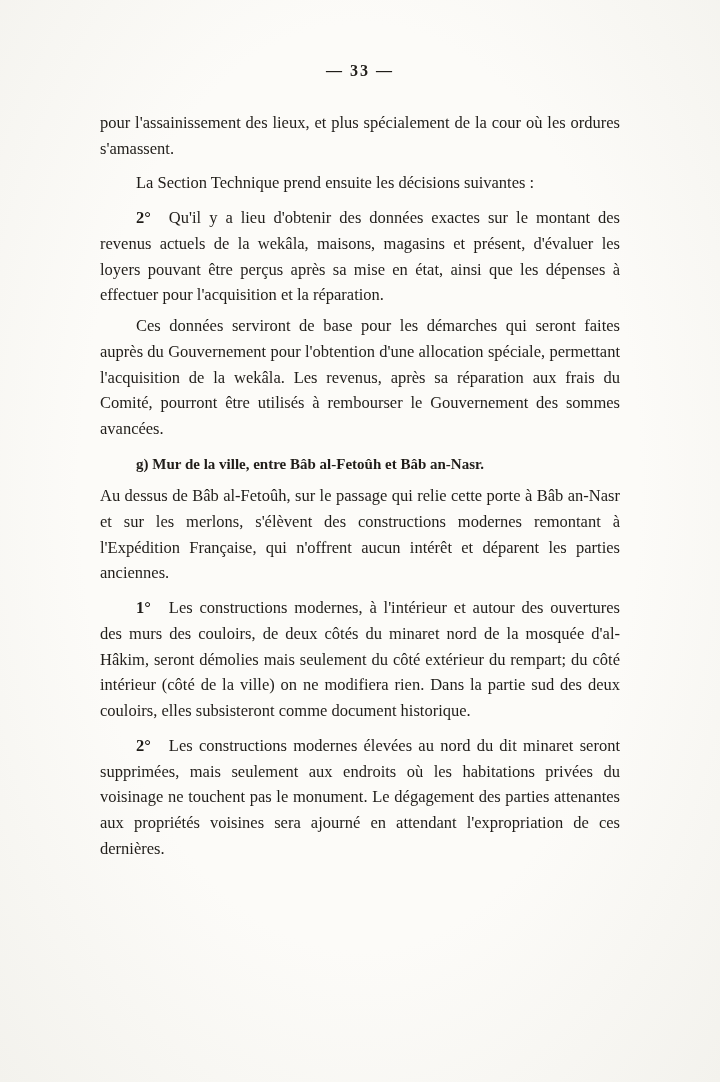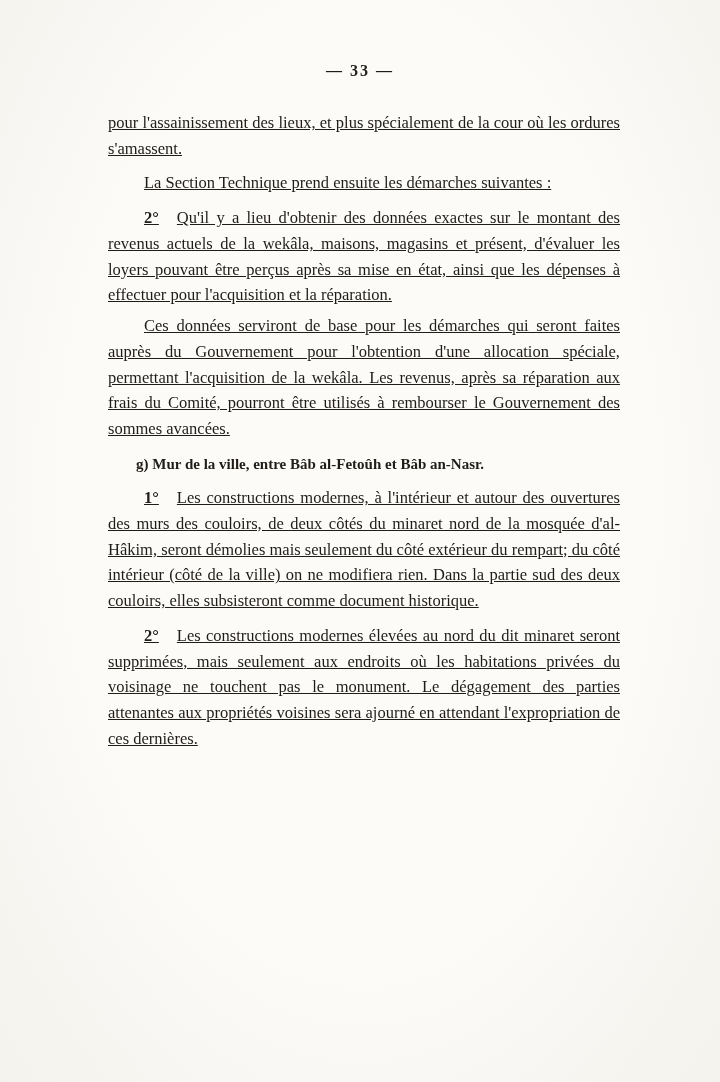--- a/index.html
+++ b/index.html
@@ -28,24 +28,23 @@
     font-size: 16px;
     letter-spacing: 2px;
     margin-bottom: 30px;
   }
   .text-block {
     text-align: justify;
     font-size: 16.5px;
     line-height: 1.56;
   }
   .para {
-    margin: 0 0 5px 8px;
+    margin: 0 0 5px 0;
     text-indent: 36px;
     text-align: justify;
-    text-decoration: underline;
   }
   .para.no-indent {
     text-indent: 0;
   }
   .para.spaced {
     margin-top: 9px;
   }
   .pnum {
     font-weight: bold;
     padding-right: 18px;
@@ -65,34 +64,37 @@
 
   <div class="page-number">— 33 —</div>
 
   <div class="text-block">
 
     <p class="para no-indent">
       <span>pour l'assainissement des lieux, et plus spécialement de la cour où les ordures s'amassent.</span>
     </p>
 
     <p class="para spaced">
-      <span>La Section Technique prend ensuite les démarches suivantes :</span>
+      <span>La Section Technique prend ensuite les décisions suivantes :</span>
     </p>
 
 
     <p class="para spaced">
       <span class="pnum">2°</span><span>Qu'il y a lieu d'obtenir des données exactes sur le montant des revenus actuels de la wekâla, maisons, magasins et présent, d'évaluer les loyers pouvant être perçus après sa mise en état, ainsi que les dépenses à effectuer pour l'acquisition et la réparation.</span>
     </p>
 
     <p class="para">
       <span>Ces données serviront de base pour les démarches qui seront faites auprès du Gouvernement pour l'obtention d'une allocation spéciale, permettant l'acquisition de la wekâla. Les revenus, après sa réparation aux frais du Comité, pourront être utilisés à rembourser le Gouvernement des sommes avancées.</span>
     </p>
 
     <p class="section-heading">g) Mur de la ville, entre Bâb al-Fetoûh et Bâb an-Nasr.</p>
 
+    <p class="para no-indent">
+      <span>Au dessus de Bâb al-Fetoûh, sur le passage qui relie cette porte à Bâb an-Nasr et sur les merlons, s'élèvent des constructions modernes remontant à l'Expédition Française, qui n'offrent aucun intérêt et déparent les parties anciennes.</span>
+    </p>
 
 
 
     <p class="para spaced">
       <span class="pnum">1°</span><span>Les constructions modernes, à l'intérieur et autour des ouvertures des murs des couloirs, de deux côtés du minaret nord de la mosquée d'al-Hâkim, seront démolies mais seulement du côté extérieur du rempart; du côté intérieur (côté de la ville) on ne modifiera rien. Dans la partie sud des deux couloirs, elles subsisteront comme document historique.</span>
     </p>
 
     <p class="para spaced">
       <span class="pnum">2°</span><span>Les constructions modernes élevées au nord du dit minaret seront supprimées, mais seulement aux endroits où les habitations privées du voisinage ne touchent pas le monument. Le dégagement des parties attenantes aux propriétés voisines sera ajourné en attendant l'expropriation de ces dernières.</span>
     </p>

